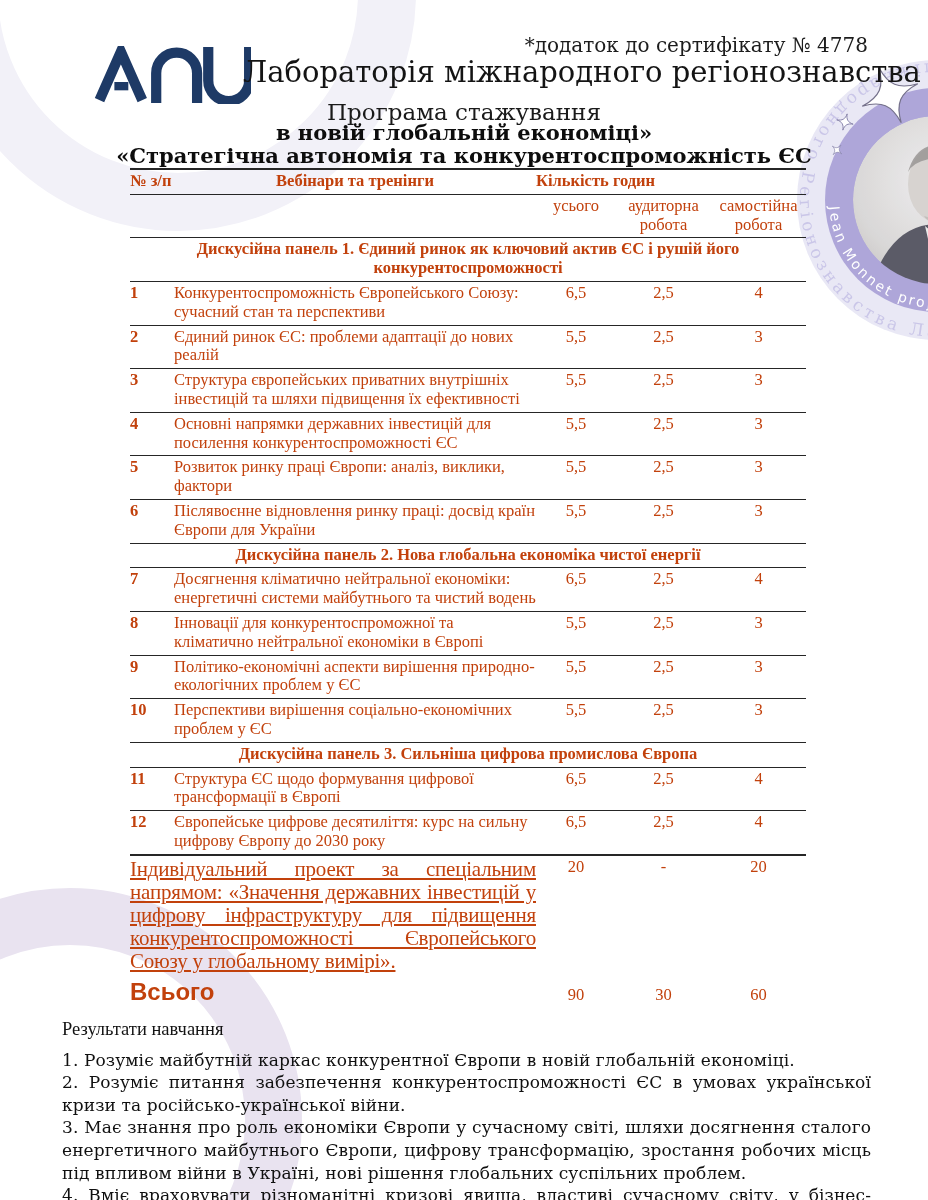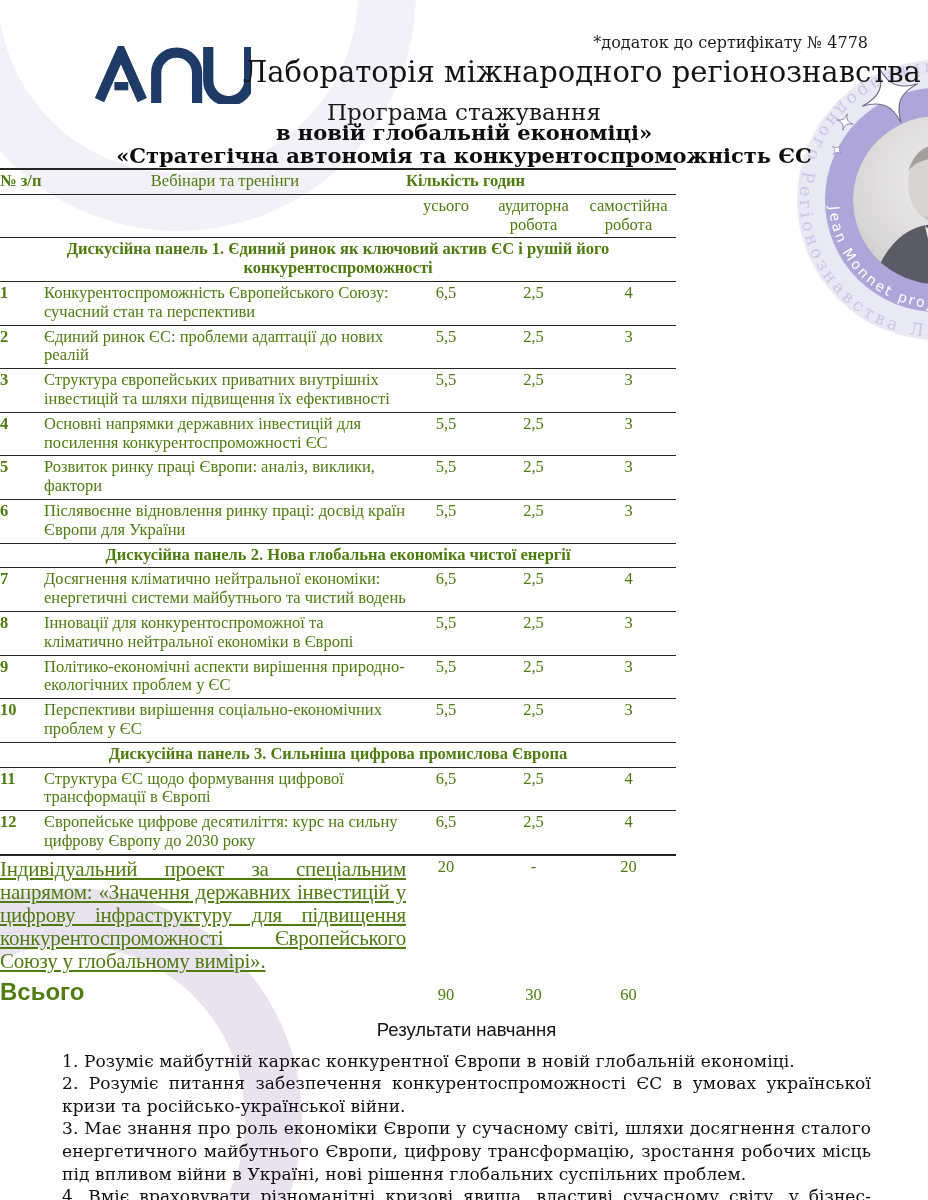--- a/index.html
+++ b/index.html
@@ -8,54 +8,54 @@
     background:#ffffff;overflow:hidden;
     font-family:"Liberation Serif", serif;color:#111;
   }
   
   .deco{position:absolute;border-radius:50%;z-index:0;}
   .ring-top-left{left:-60px;top:-245px;width:360px;height:360px;border:58px solid #f2f1f8;}
   .ring-bottom-left{left:-162px;top:888px;width:350px;height:350px;border:57px solid #e9e3f0;}
   .emblem{position:absolute;left:787px;top:50px;z-index:0;opacity:.95;}
   
   .content{position:relative;z-index:1;}
-  .top-note{position:absolute;top:33px;right:60px;font-family:"DejaVu Serif",serif;font-size:16px;color:#1c1c1c;}
+  .top-note{position:absolute;top:33px;right:60px;font-family:"DejaVu Serif",serif;font-size:20px;color:#1c1c1c;}
   .logo{position:absolute;left:93px;top:46px;}
   .lab-name{position:absolute;left:243px;top:55px;font-family:"DejaVu Serif",serif;font-size:29px;color:#141414;white-space:nowrap;}
   .program-label{position:absolute;left:0;top:99px;width:100%;text-align:center;
     font-family:"DejaVu Serif",serif;font-size:23px;color:#1a1a1a;}
   .program-title{position:absolute;left:0;top:122px;width:100%;text-align:center;
     font-family:"DejaVu Serif",serif;font-weight:bold;font-size:21px;line-height:1.08;color:#0d0d0d;}
   
   .tbl-wrap{padding-top:168px;}
-  table.program{border-collapse:collapse;width:676px;table-layout:fixed;
-    font-size:16.5px;line-height:1.14;color:#4d7c0f;}
+  table.program{border-collapse:collapse;margin-left:130px;width:676px;table-layout:fixed;
+    font-size:16.5px;line-height:1.14;color:#c2410c;}
   table.program col.c-num{width:44px;}
   table.program col.c-title{width:362px;}
   table.program col.c-tot{width:80px;}
   table.program col.c-aud{width:95px;}
   table.program col.c-self{width:95px;}
   table.program th,table.program td{padding:2px 0 3px 0;vertical-align:top;border-bottom:1px solid #262626;}
   table.program thead tr:first-child th{border-top:2px solid #262626;}
   th.h-num{text-align:left;font-weight:bold;}
-  th.h-web{text-align:center;font-weight:normal;}
+  th.h-web{text-align:center;font-weight:bold;}
   th.h-hours{text-align:left;font-weight:bold;}
   tr.subhdr th{font-weight:normal;}
   td.cell-num{font-weight:bold;text-align:left;}
   td.cell-title{text-align:left;padding-right:6px;}
   td.cell-val{text-align:center;}
   tr.section-row td{font-weight:bold;text-align:center;font-family:Liberation Serif, serif;}
   tr.project-row td{border-top:2px solid #262626;border-bottom:none;}
   tr.total-row td{border-bottom:none;}
   td.project-text{font-size:21px;letter-spacing:-0.2px;line-height:1.1;text-align:justify;padding-right:4px;text-decoration:underline;}
   td.total-label{font-family:"Liberation Sans",sans-serif;font-weight:bold;font-size:24px;padding-top:8px;}
   tr.total-row td.cell-val{padding-top:10px;}
   
   .results{margin:10px 57px 0 62px;}
-  .results-title{text-align:center;font-family:Liberation Sans, sans-serif;font-size:18.5px;margin-bottom:9px;color:#141414;}
+  .results-title{text-align:left;font-family:Liberation Serif, serif;font-size:18.5px;margin-bottom:9px;color:#141414;}
   .results-list{list-style:none;margin:0;padding:0;font-family:"DejaVu Serif",serif;font-size:17px;line-height:1.33;
     text-align:justify;letter-spacing:.1px;color:#101010;}
 </style>
 </head>
 <body>
 
 <div class="page">
 
   <div class="deco ring-top-left"></div>
   <div class="deco ring-bottom-left"></div>

